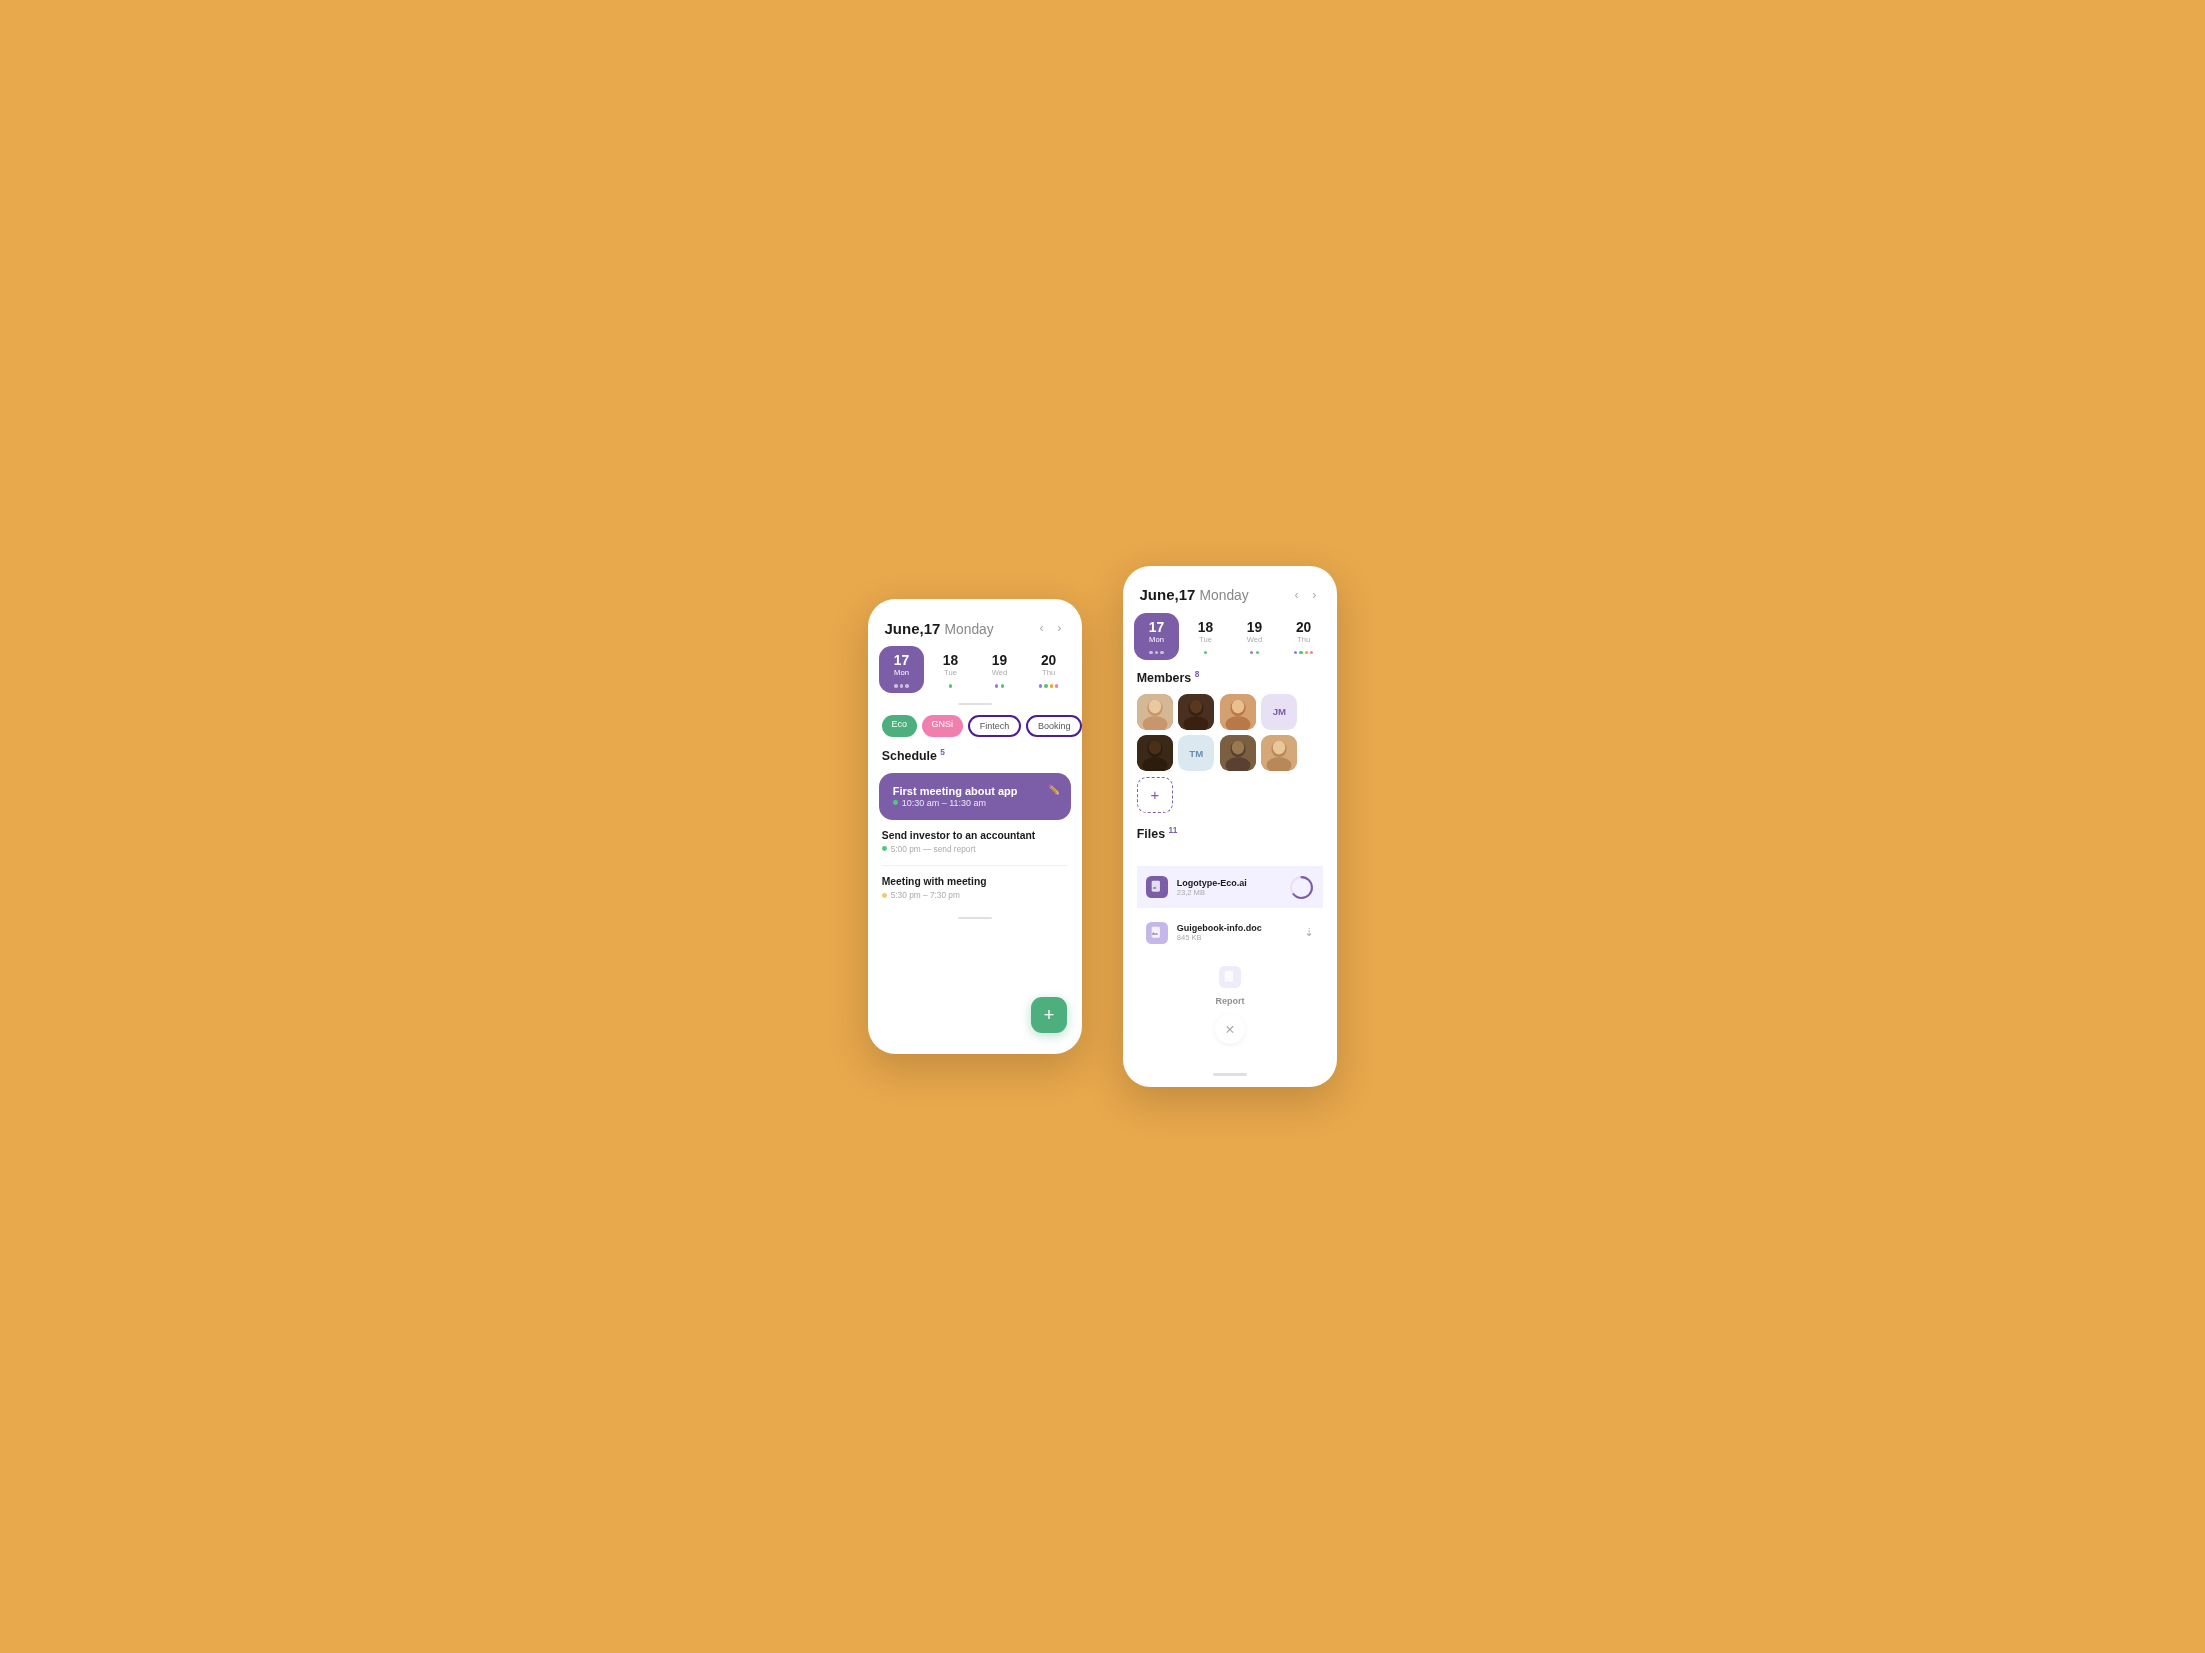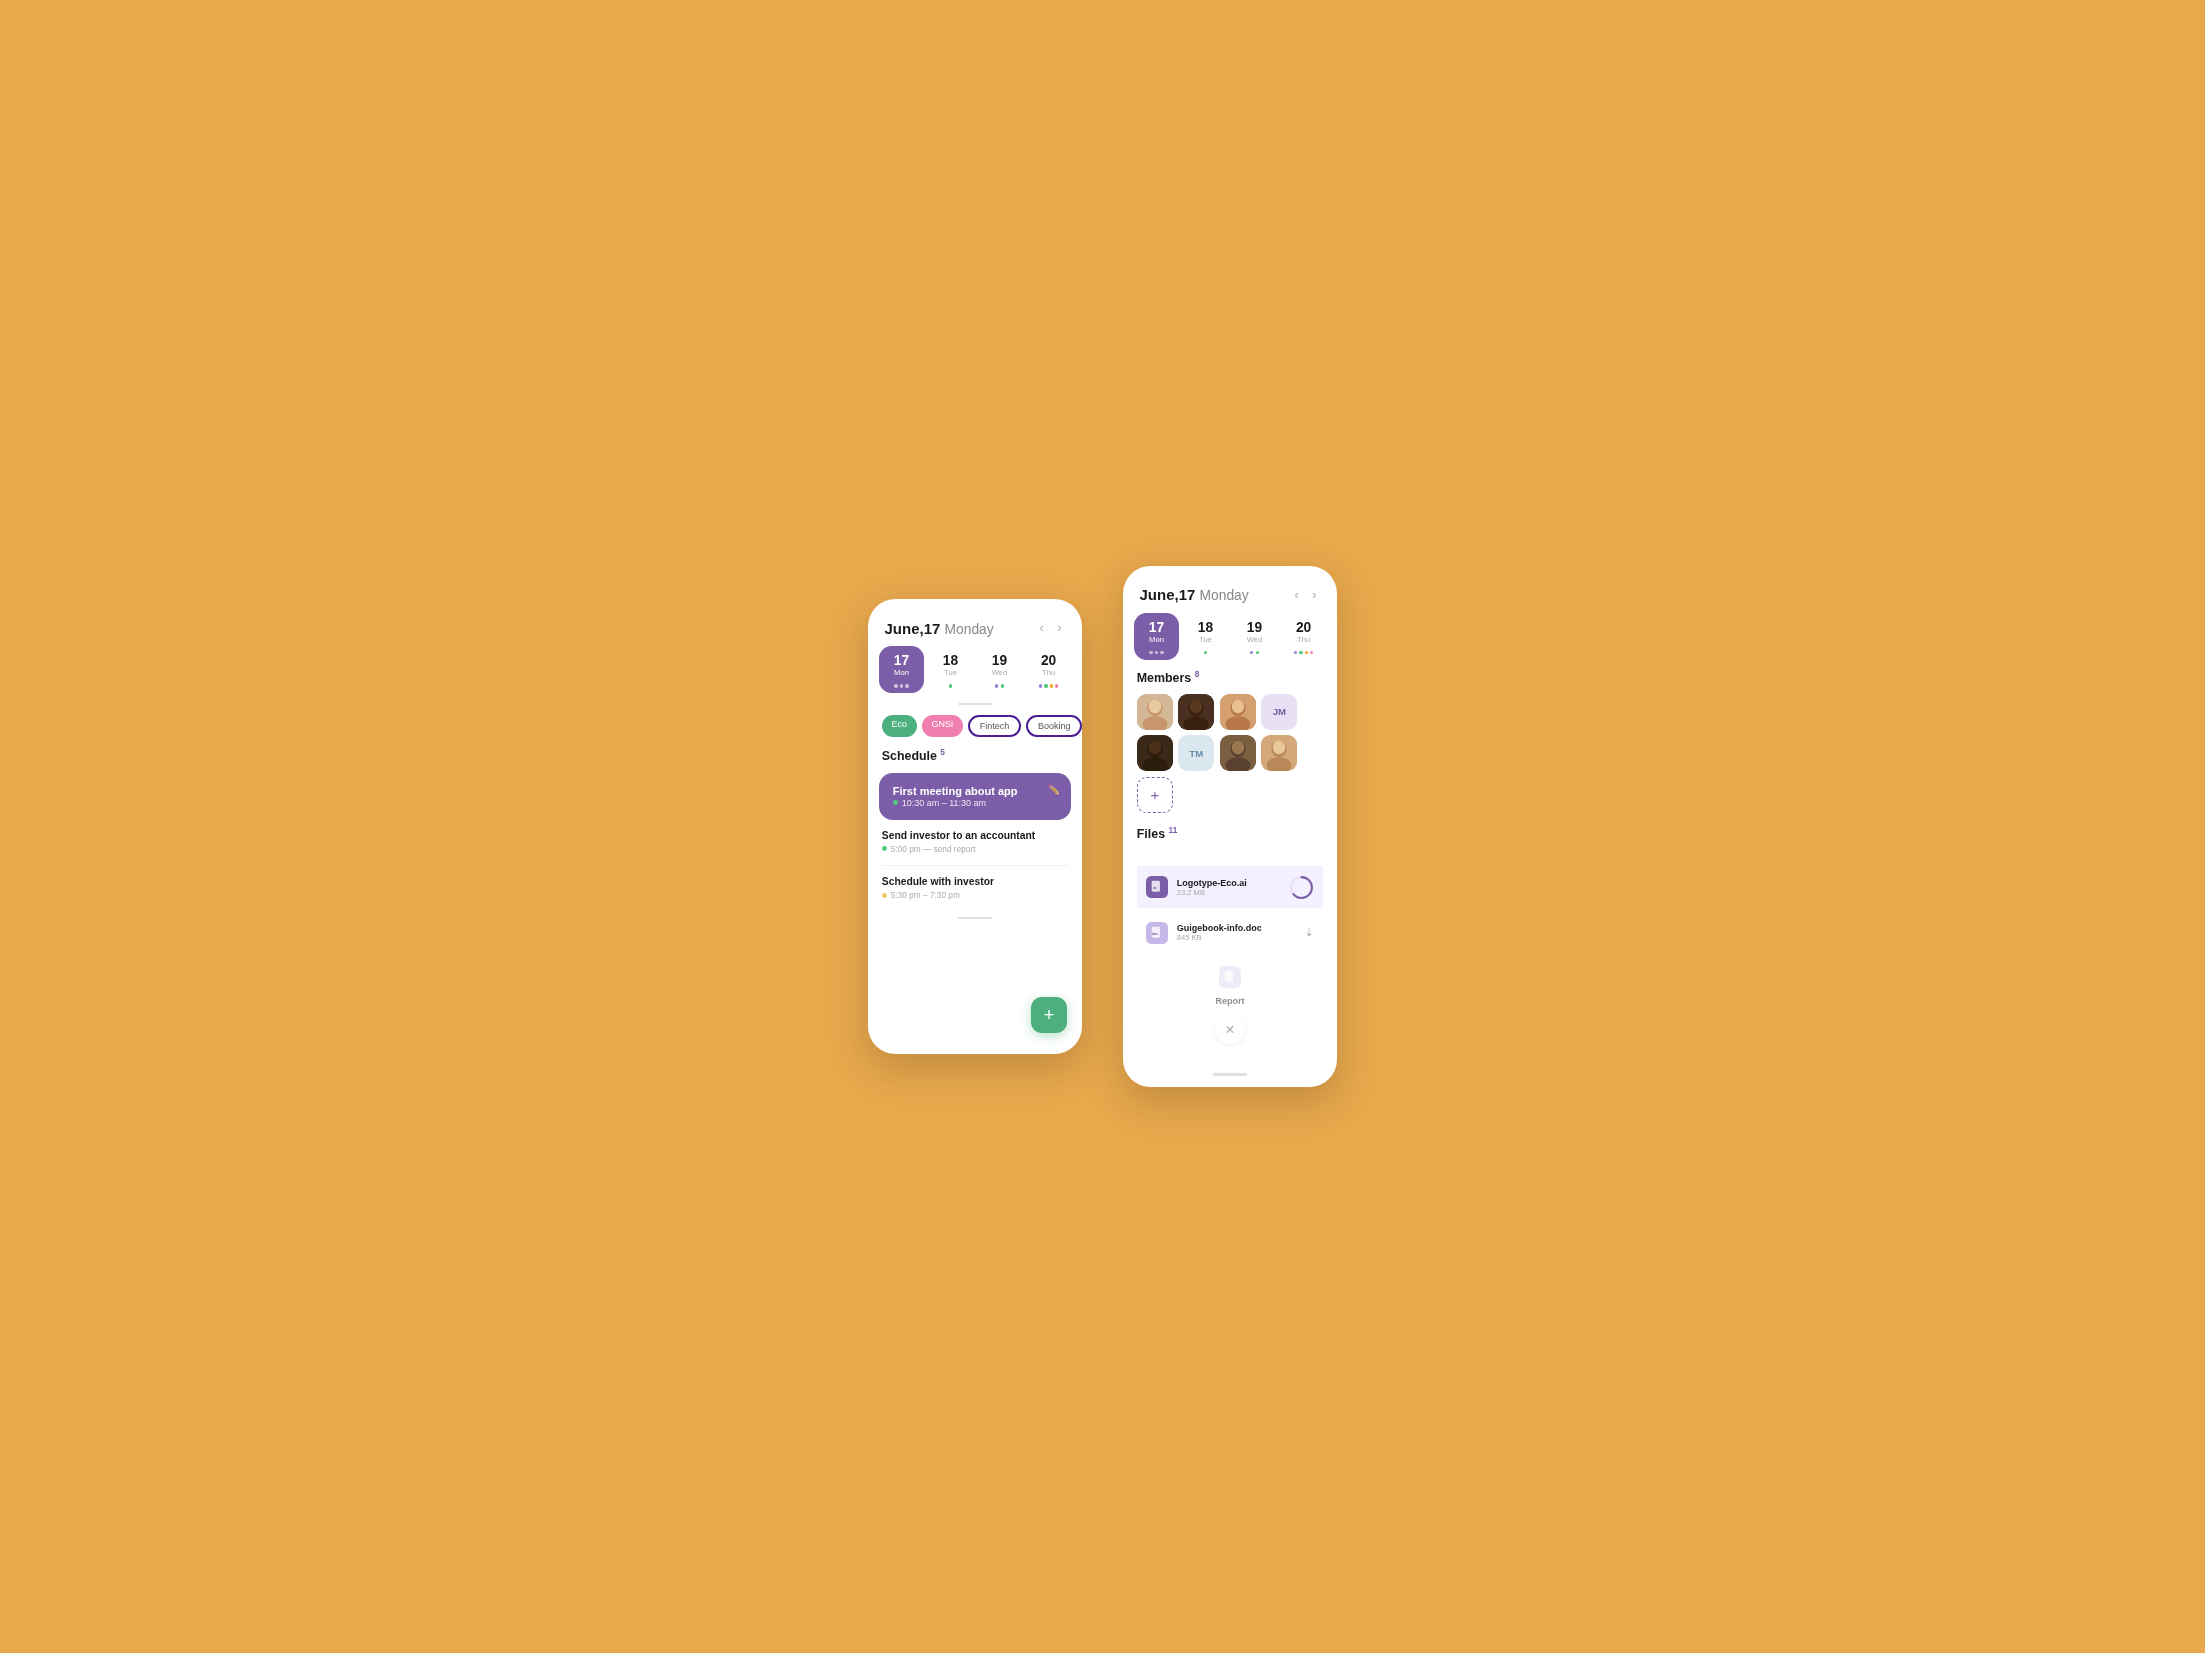--- a/index.html
+++ b/index.html
@@ -459,21 +459,21 @@
       <div class="event-title-dark">Send investor to an accountant</div>
       <div class="event-time-dark">
         <span class="green-dot"></span>
         5:00 pm — send report
       </div>
     </div>
 
     <div class="event-divider"></div>
 
     <div class="event-plain">
-      <div class="event-title-dark">Schedule with investor</div>
+      <div class="event-title-dark">Meeting with meeting</div>
       <div class="event-time-dark">
         <span class="yellow-dot"></span>
         5:30 pm – 7:30 pm
       </div>
     </div>
 
     <div class="bottom-indicator"></div>
 
     <button class="fab">+</button>
   </div>

